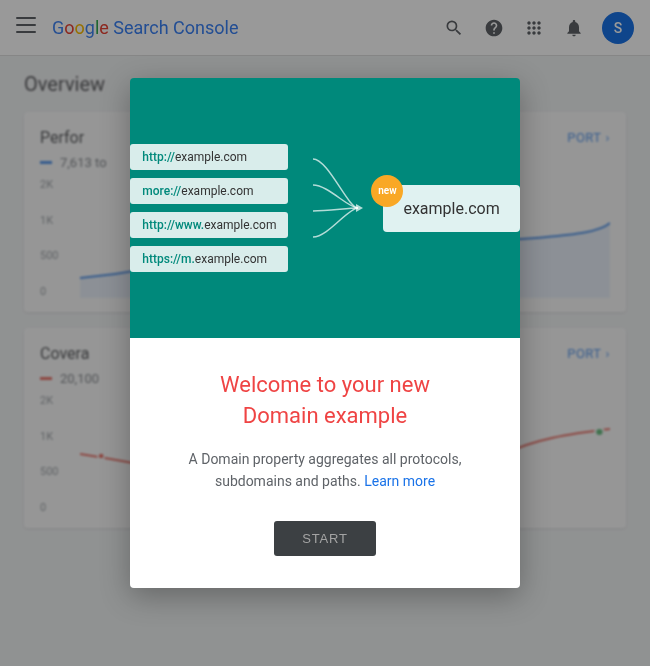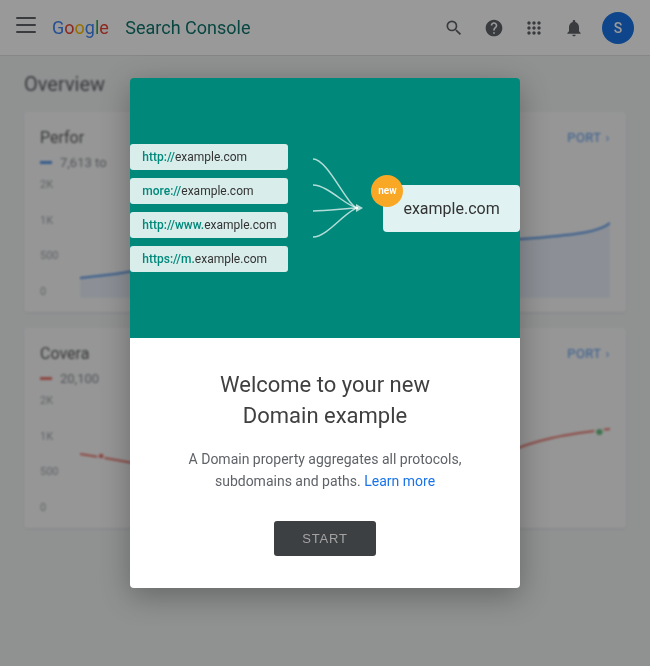--- a/index.html
+++ b/index.html
@@ -23,35 +23,35 @@
     }
     .header-menu-icon {
       font-size: 20px;
       color: #5f6368;
       margin-right: 16px;
       cursor: pointer;
     }
     .header-logo {
       display: flex;
       align-items: flex-start;
-      gap: 12px;
+      gap: 0;
     }
     .logo-google {
       font-size: 18px;
       font-weight: 400;
       color: #5f6368;
     }
     .logo-google span.g { color: #4285f4; }
     .logo-google span.o1 { color: #ea4335; }
     .logo-google span.o2 { color: #fbbc04; }
     .logo-google span.gl { color: #4285f4; }
     .logo-google span.e { color: #34a853; }
     .logo-sc {
       font-size: 18px;
-      color: #0f766e;
+      color: #3b82f6;
       font-weight: 400;
     }
     .header-spacer { flex: 1; }
     .header-icons {
       display: flex;
       align-items: center;
       gap: 16px;
     }
     .header-icon {
       width: 24px;
@@ -240,21 +240,21 @@
 
     
     .modal-bottom {
       background: #fff;
       padding: 32px 40px;
       text-align: center;
     }
     .modal-title {
       font-size: 22px;
       font-weight: 400;
-      color: #404040;
+      color: #ef4444;
       line-height: 1.4;
       margin-bottom: 16px;
     }
     .modal-desc {
       font-size: 14px;
       color: #5f6368;
       line-height: 1.6;
       margin-bottom: 28px;
     }
     .modal-desc a {

